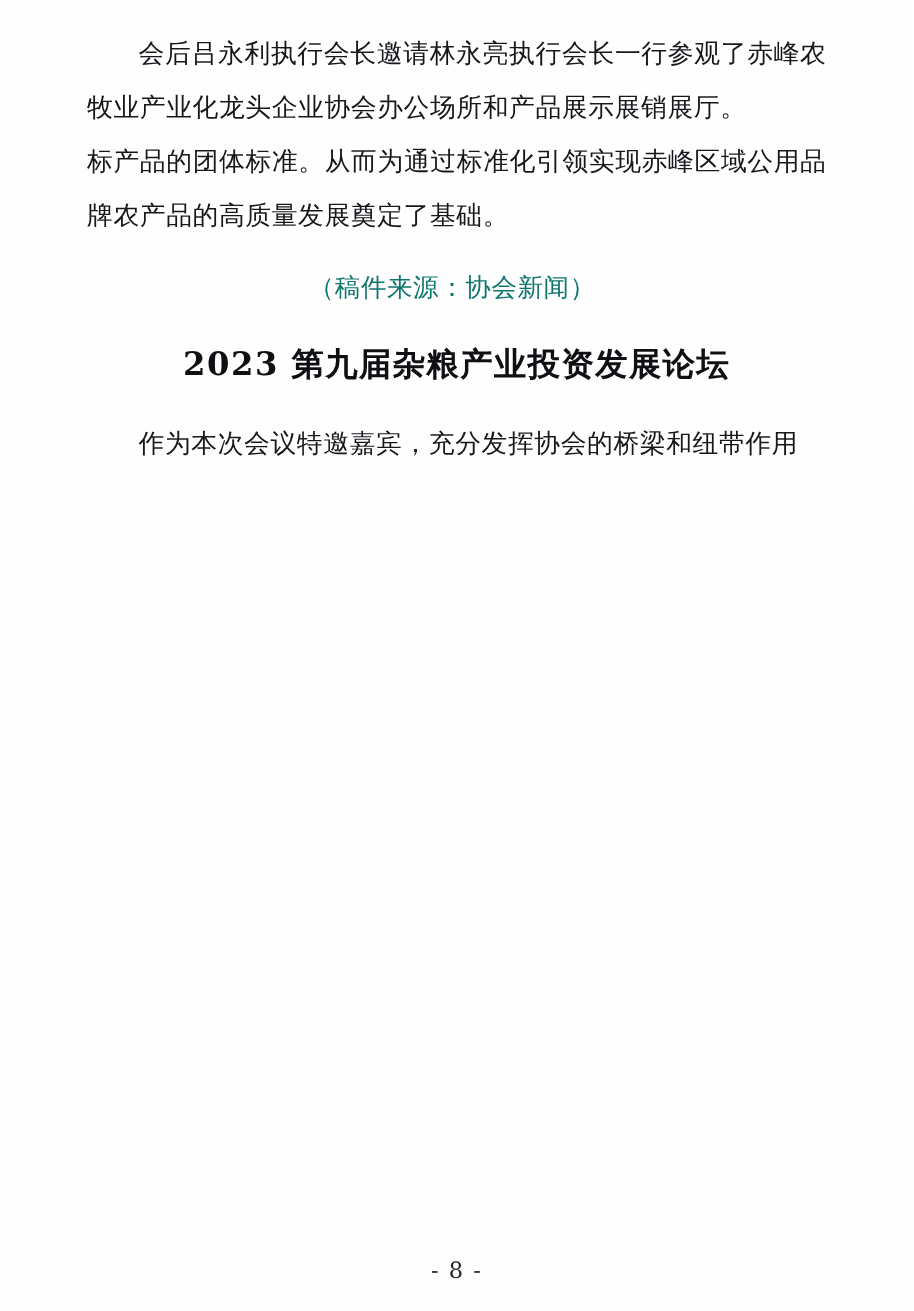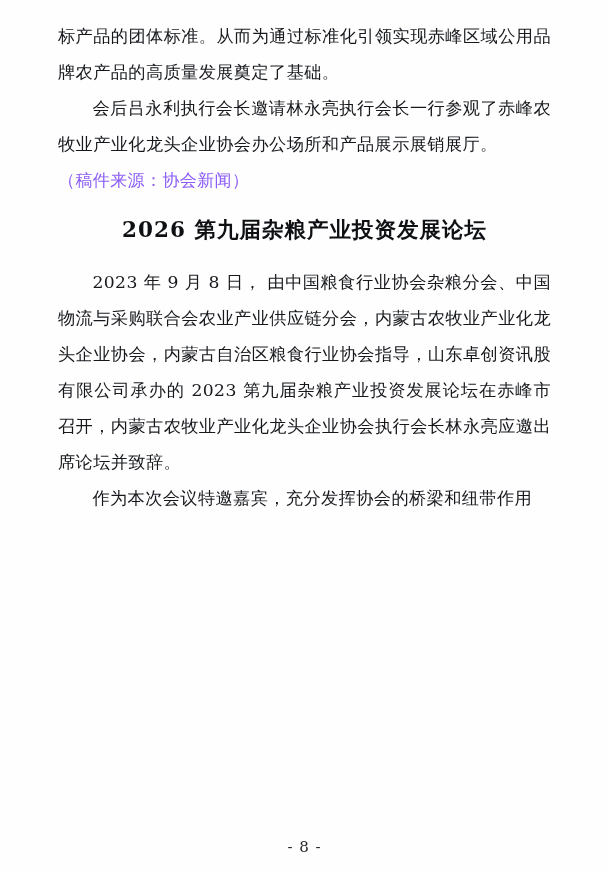--- a/index.html
+++ b/index.html
@@ -30,25 +30,25 @@
     margin: 0;
     letter-spacing: 0.4px;
     color: #16181c;
   }
   .indent {
     text-indent: 2em;
   }
   .source-line {
     font-size: 17px;
     line-height: 36px;
-    text-align: left;
-    margin: 0;
+    text-align: center;
+    margin: 12px;
     padding-right: 6px;
     letter-spacing: 0.4px;
-    color: #8b5cf6;
+    color: #0f766e;
   }
   .title-block {
     margin: 10px 0 6px 0;
   }
   .title-line {
     font-size: 21.5px;
     line-height: 44px;
     text-align: center;
     font-weight: bold;
     letter-spacing: 1px;
@@ -66,32 +66,31 @@
     letter-spacing: 1px;
     color: #24272b;
     font-family: "DejaVu Serif", "Liberation Serif", serif;
   }
 </style>
 </head>
 <body>
 
 <div class="page">
 
+  <p class="para indent">会后吕永利执行会长邀请林永亮执行会长一行参观了赤峰农牧业产业化龙头企业协会办公场所和产品展示展销展厅。</p>
+
   <p class="para">标产品的团体标准。从而为通过标准化引领实现赤峰区域公用品牌农产品的高质量发展奠定了基础。</p>
-
-  <p class="para indent">会后吕永利执行会长邀请林永亮执行会长一行参观了赤峰农牧业产业化龙头企业协会办公场所和产品展示展销展厅。</p>
 
 
   <p class="source-line">（稿件来源：协会新闻）</p>
 
   <div class="title-block">
-    <div class="title-line">2026 第九届杂粮产业投资发展论坛</div>
+    <div class="title-line">2023 第九届杂粮产业投资发展论坛</div>
   </div>
 
   <div class="spacer-sm"></div>
 
-  <p class="para indent">2023 年 9 月 8 日， 由中国粮食行业协会杂粮分会、中国物流与采购联合会农业产业供应链分会，内蒙古农牧业产业化龙头企业协会，内蒙古自治区粮食行业协会指导，山东卓创资讯股有限公司承办的 2023 第九届杂粮产业投资发展论坛在赤峰市召开，内蒙古农牧业产业化龙头企业协会执行会长林永亮应邀出席论坛并致辞。</p>
 
   <p class="para indent">作为本次会议特邀嘉宾，充分发挥协会的桥梁和纽带作用</p>
 
   <div class="footer">- 8 -</div>
 
 </div>
 
 </body></html>

